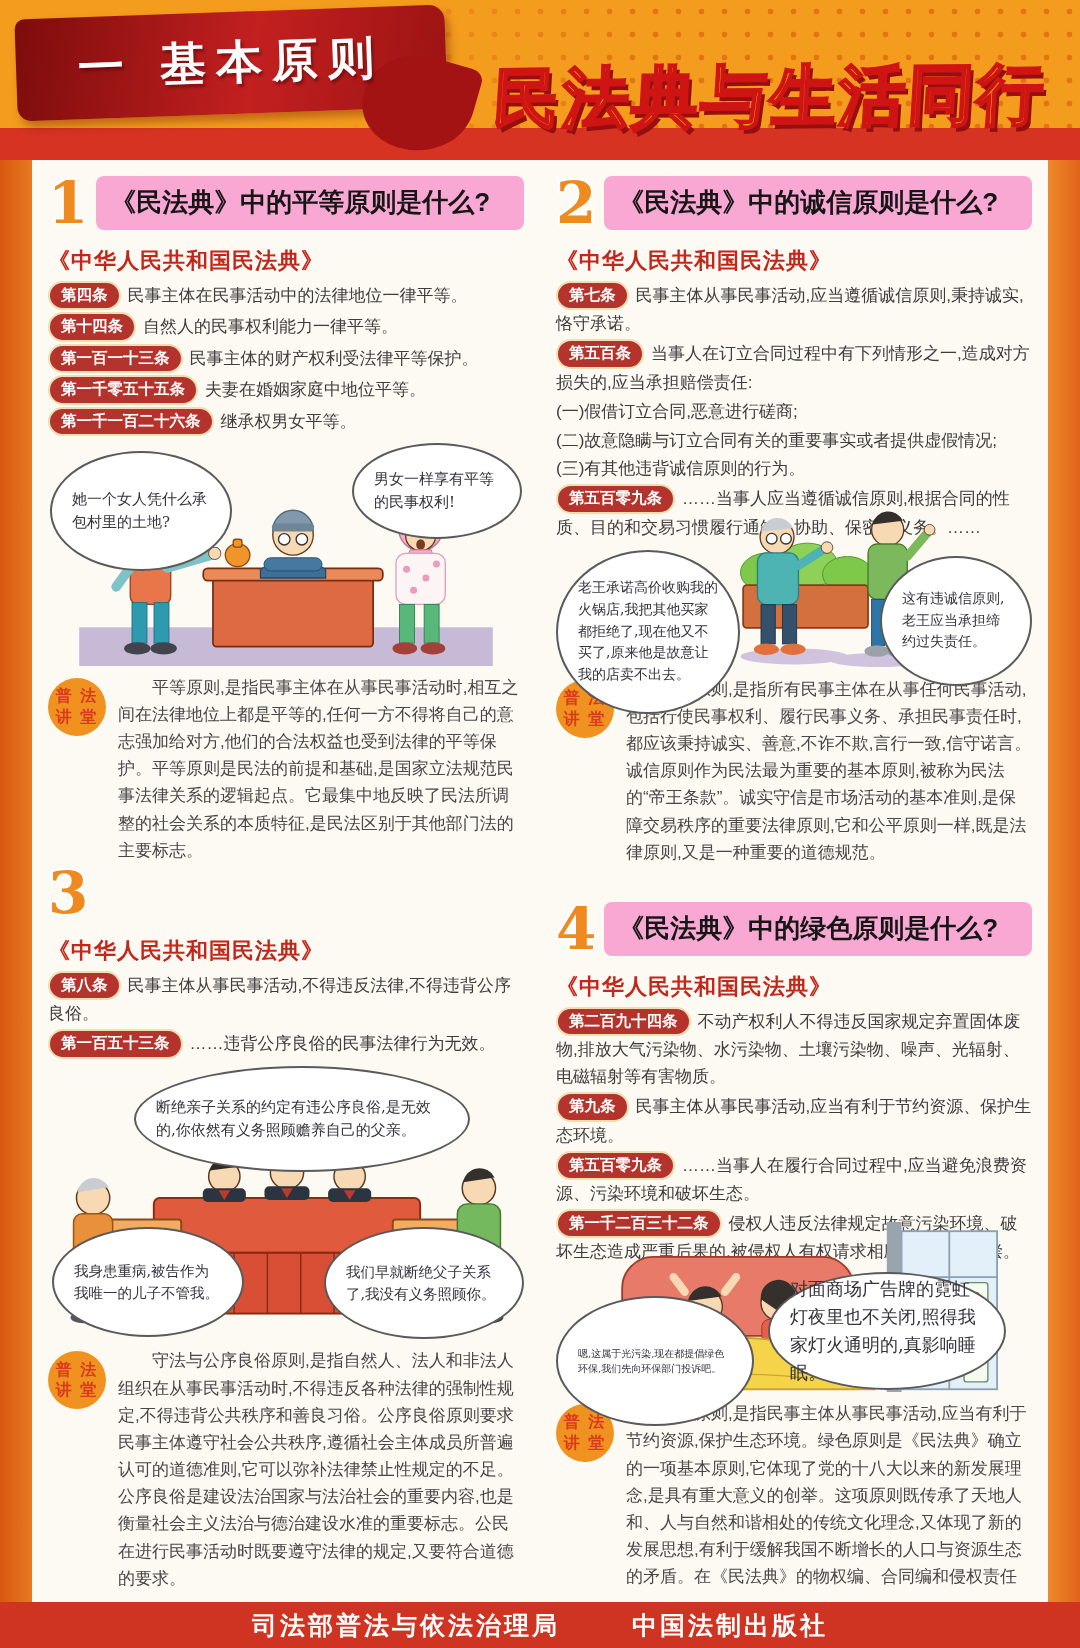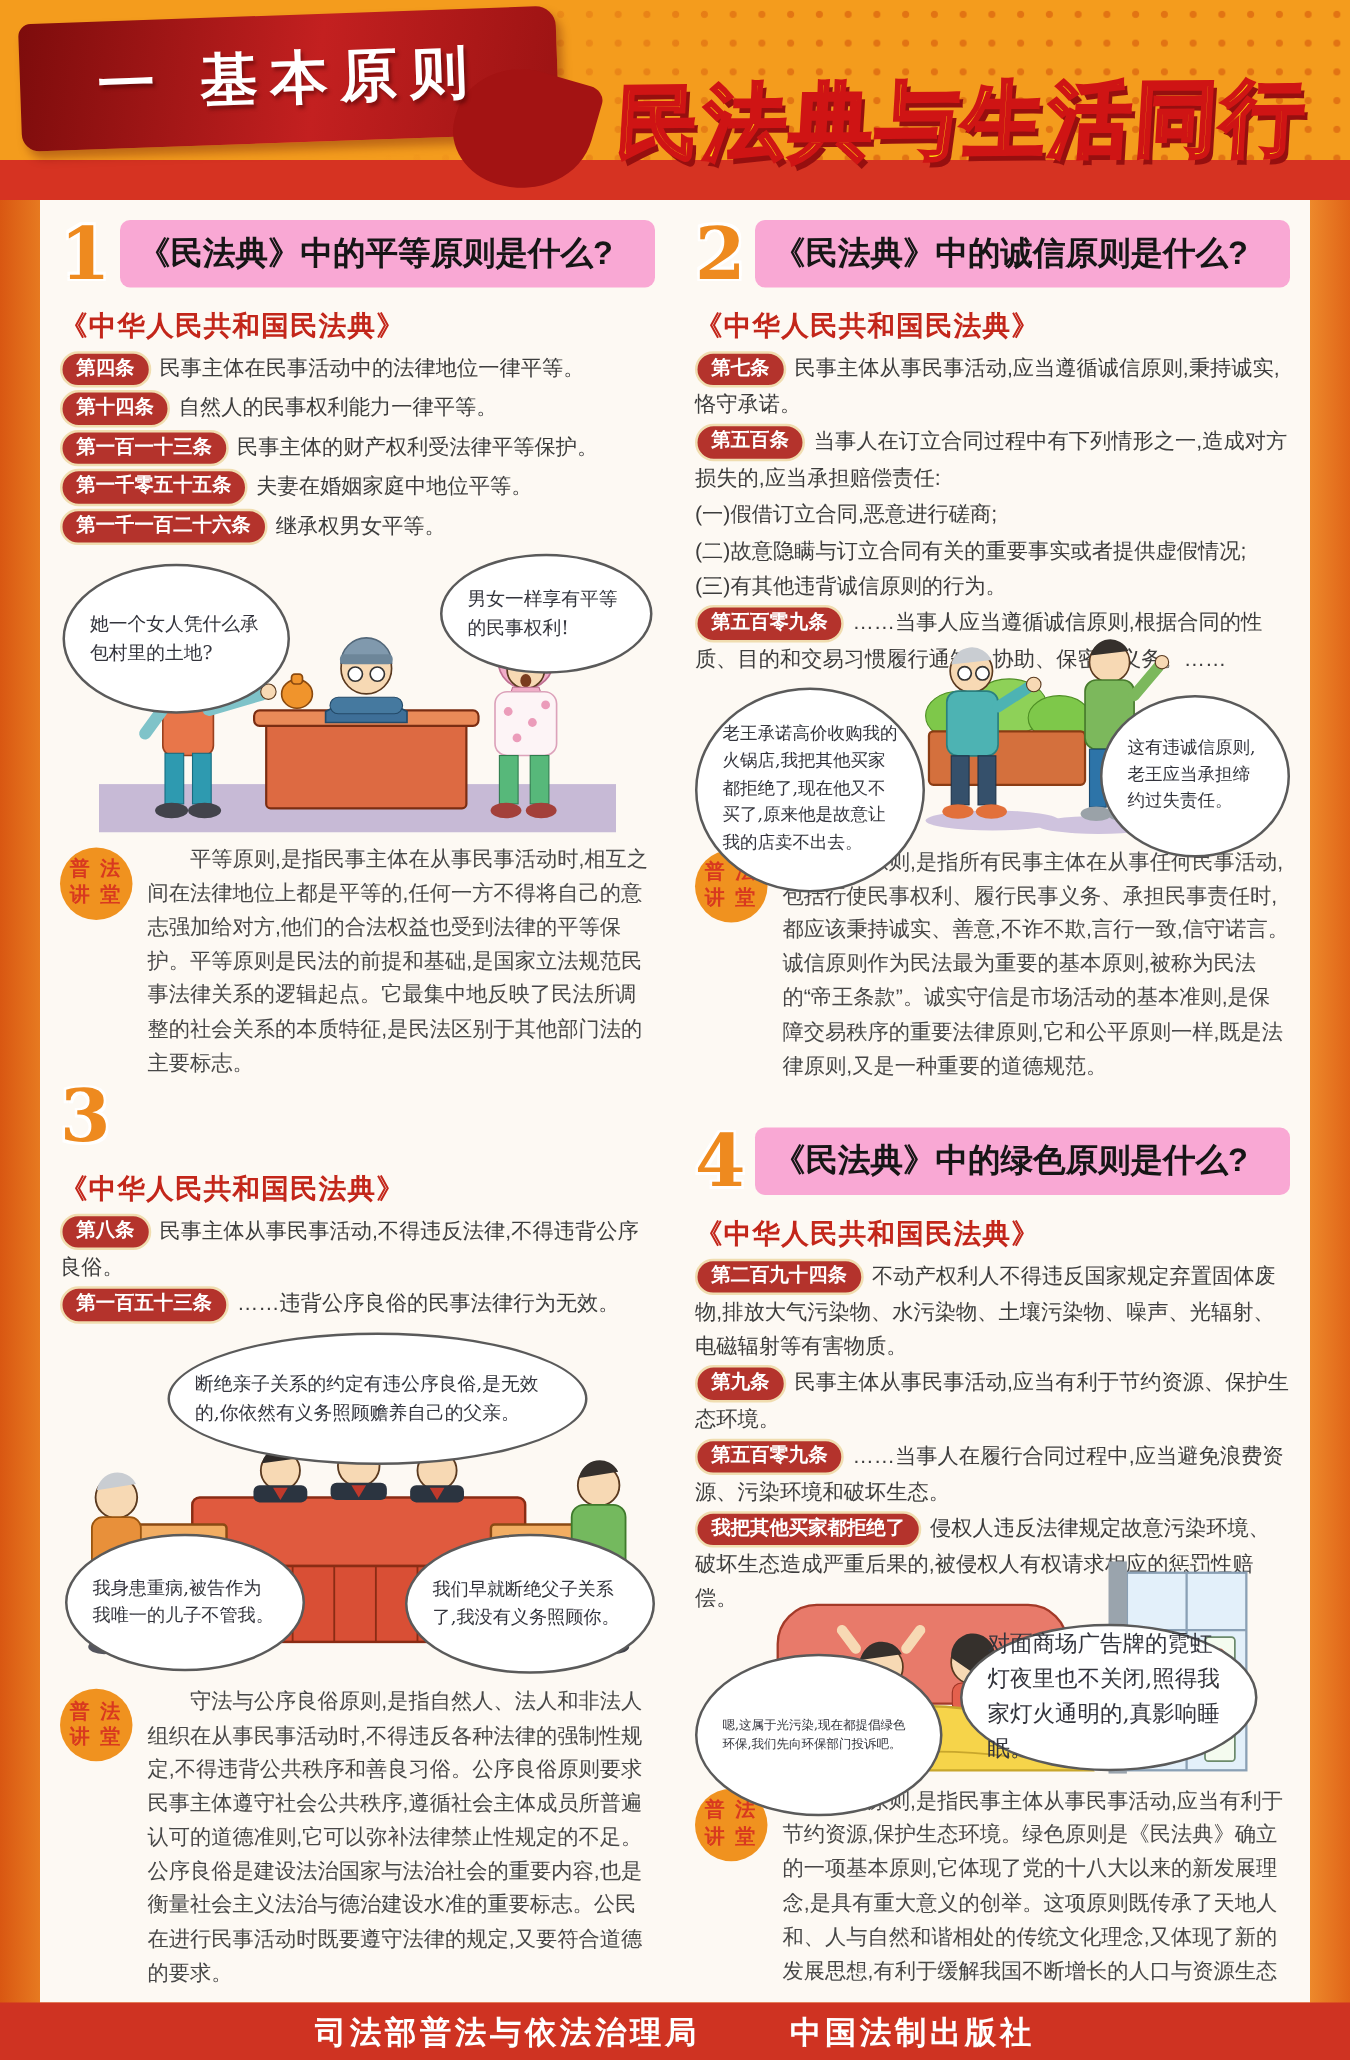--- a/index.html
+++ b/index.html
@@ -308,21 +308,21 @@
     <section class="sec sec-offset">
       <div class="sec-head">
         <span class="sec-num">4</span>
         <h2 class="sec-title">《民法典》中的绿色原则是什么?</h2>
       </div>
       <div class="law-source">《中华人民共和国民法典》</div>
       <div class="articles">
         <p class="article"><span class="badge">第二百九十四条</span><span>不动产权利人不得违反国家规定弃置固体废物,排放大气污染物、水污染物、土壤污染物、噪声、光辐射、电磁辐射等有害物质。</span></p>
         <p class="article"><span class="badge">第九条</span><span>民事主体从事民事活动,应当有利于节约资源、保护生态环境。</span></p>
         <p class="article"><span class="badge">第五百零九条</span><span>……当事人在履行合同过程中,应当避免浪费资源、污染环境和破坏生态。</span></p>
-        <p class="article"><span class="badge">我把其他买家都拒绝了</span><span>侵权人违反法律规定故意污染环境、破坏生态造成严重后果的,被侵权人有权请求相应的惩罚性赔偿。</span></p>
+        <p class="article"><span class="badge">第一千二百三十二条</span><span>侵权人违反法律规定故意污染环境、破坏生态造成严重后果的,被侵权人有权请求相应的惩罚性赔偿。</span></p>
       </div>
       <div class="cartoon">
         <div class="bubble b4-left">嗯,这属于光污染,现在都提倡绿色环保,我们先向环保部门投诉吧。</div>
         <div class="bubble b4-right">对面商场广告牌的霓虹灯夜里也不关闭,照得我家灯火通明的,真影响睡眠。</div>
         <svg class="scene" viewBox="0 0 470 185" height="170" preserveAspectRatio="xMidYMax meet">
           <g>
             <rect x="352" y="10" width="104" height="172" fill="#e3f0fa" stroke="#8aa0b5" stroke-width="2"></rect>
             <path d="M352,60 h104 M404,10 v172" stroke="#8aa0b5" stroke-width="2"></path>
             <rect x="336" y="0" width="16" height="185" fill="#9aa4ad"></rect>
             <rect x="420" y="66" width="26" height="108" rx="3" fill="#f4fbef" stroke="#6b8a6b" stroke-width="1.5"></rect>

